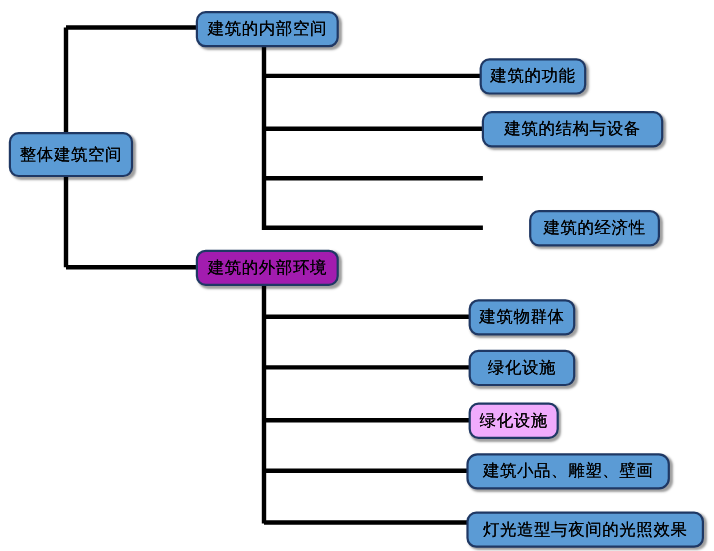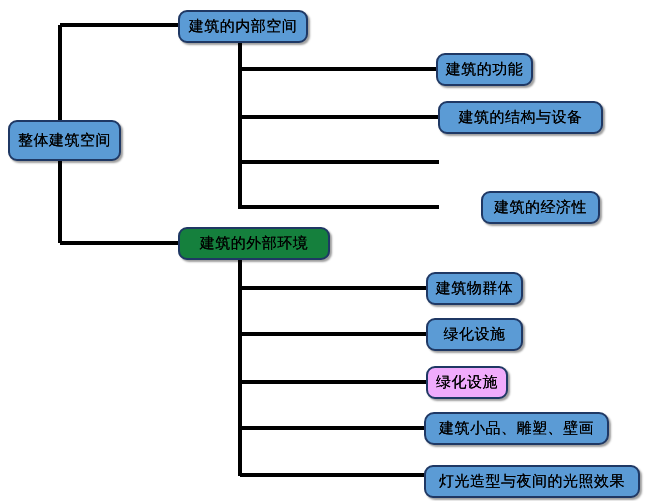--- a/index.html
+++ b/index.html
@@ -82,21 +82,21 @@
   </svg>
 
   <div class="node root" style="left: 8px; top: 120px; width: 113px; height: 41px; background: rgb(91, 155, 213); border-color: rgb(31, 56, 100); color: rgb(0, 0, 0);">
     <span class="node-label">整体建筑空间</span>
   </div>
 
   <div class="node" style="left: 178px; top: 10px; width: 130px; height: 33px; background: rgb(91, 155, 213); border-color: rgb(31, 56, 100); color: rgb(0, 0, 0); text-align: right;">
     <span class="node-label">建筑的内部空间</span>
   </div>
 
-  <div class="node" style="left: 178px; top: 227px; width: 152px; height: 33px; background: #15803d; border-color: rgb(31, 56, 100); color: rgb(0, 0, 0);">
+  <div class="node" style="left: 178px; top: 227px; width: 130px; height: 33px; background: #a21caf; border-color: rgb(31, 56, 100); color: rgb(0, 0, 0);">
     <span class="node-label">建筑的外部环境</span>
   </div>
 
   <div class="node" style="left: 436px; top: 53px; width: 97px; height: 33px; background: rgb(91, 155, 213); border-color: rgb(31, 56, 100); color: rgb(0, 0, 0);">
     <span class="node-label">建筑的功能</span>
   </div>
 
   <div class="node" style="left: 438px; top: 101px; width: 165px; height: 33px; background: rgb(91, 155, 213); border-color: rgb(31, 56, 100); color: rgb(0, 0, 0);">
     <span class="node-label">建筑的结构与设备</span>
   </div>

